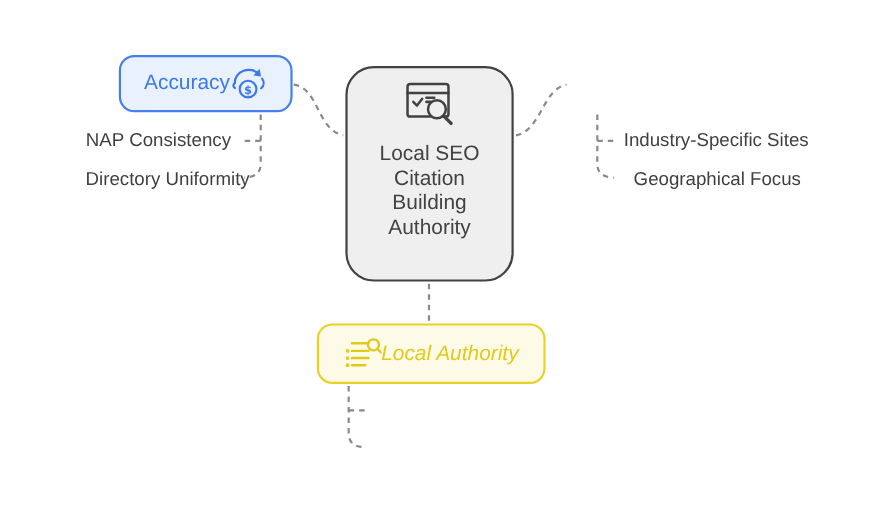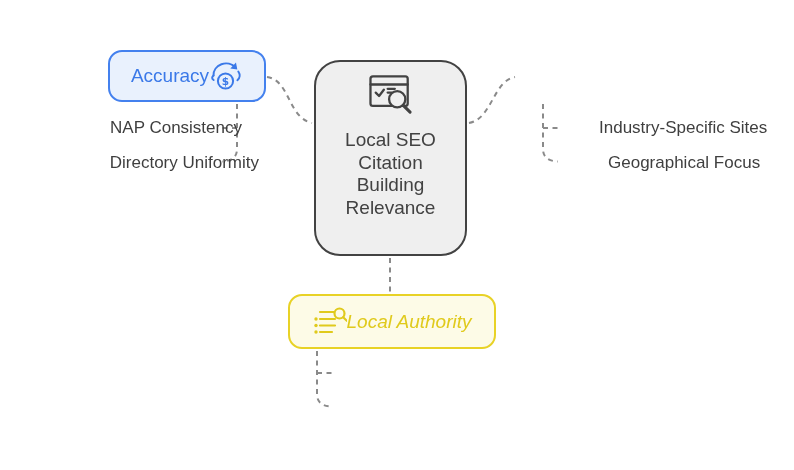--- a/index.html
+++ b/index.html
@@ -20,21 +20,21 @@
 
   .center-node {
     left:314px; top:60px; width:153px; height:196px;
     background:#efefef; border:2px solid #424242; border-radius:26px;
     flex-direction:column; justify-content:flex-start; padding-top:12px;
   }
   .center-icon { margin-bottom:13px; }
   .center-text { text-align:center; font-size:19px; line-height:22.6px; color:#424242; }
 
   .sub-label {
-    position:absolute; font-size:17px; line-height:20px; color:#3f3f3f; white-space:nowrap;padding-left:32px;
+    position:absolute; font-size:17px; line-height:20px; color:#3f3f3f; white-space:nowrap;
   }
   .align-right { text-align:right; }
 
   .icon { display:block; flex:0 0 auto; }
 </style>
 </head>
 <body>
 
 <div class="canvas">
 
@@ -57,21 +57,21 @@
       <polyline points="8,19.5 11.5,23 16.5,16.5"></polyline>
       <line x1="20.5" y1="15.5" x2="28" y2="15.5"></line>
       <line x1="20.5" y1="19.5" x2="25" y2="19.5"></line>
       <circle cx="30.5" cy="26.5" r="8.5" fill="#efefef"></circle>
       <line x1="36.8" y1="32.8" x2="44" y2="40" stroke-width="3.2"></line>
     </svg>
     <div class="center-text">
       <div>Local SEO</div>
       <div>Citation</div>
       <div>Building</div>
-      <div>Relevance</div>
+      <div>Authority</div>
     </div>
   </div>
 
   <div class="node branch-node accuracy-node">
     <span class="branch-label">Accuracy</span>
     <svg class="icon" width="34" height="32" viewBox="0 0 34 32" fill="none" stroke="#3b79e8" stroke-width="2" stroke-linecap="round" stroke-linejoin="round">
       <path d="M 4.5 15.5 A 12.5 11.5 0 0 1 26.5 7.5"></path>
       <path d="M 27 2.6 L 28.3 9.6 L 21.3 8.6 Z" fill="#3b79e8" stroke="none"></path>
       <path d="M 4.5 15.5 C 2.8 16.8 2.6 18.8 4.6 20"></path>
       <path d="M 29.3 11.5 C 31.4 14.5 31 18 28.4 20.2"></path>

